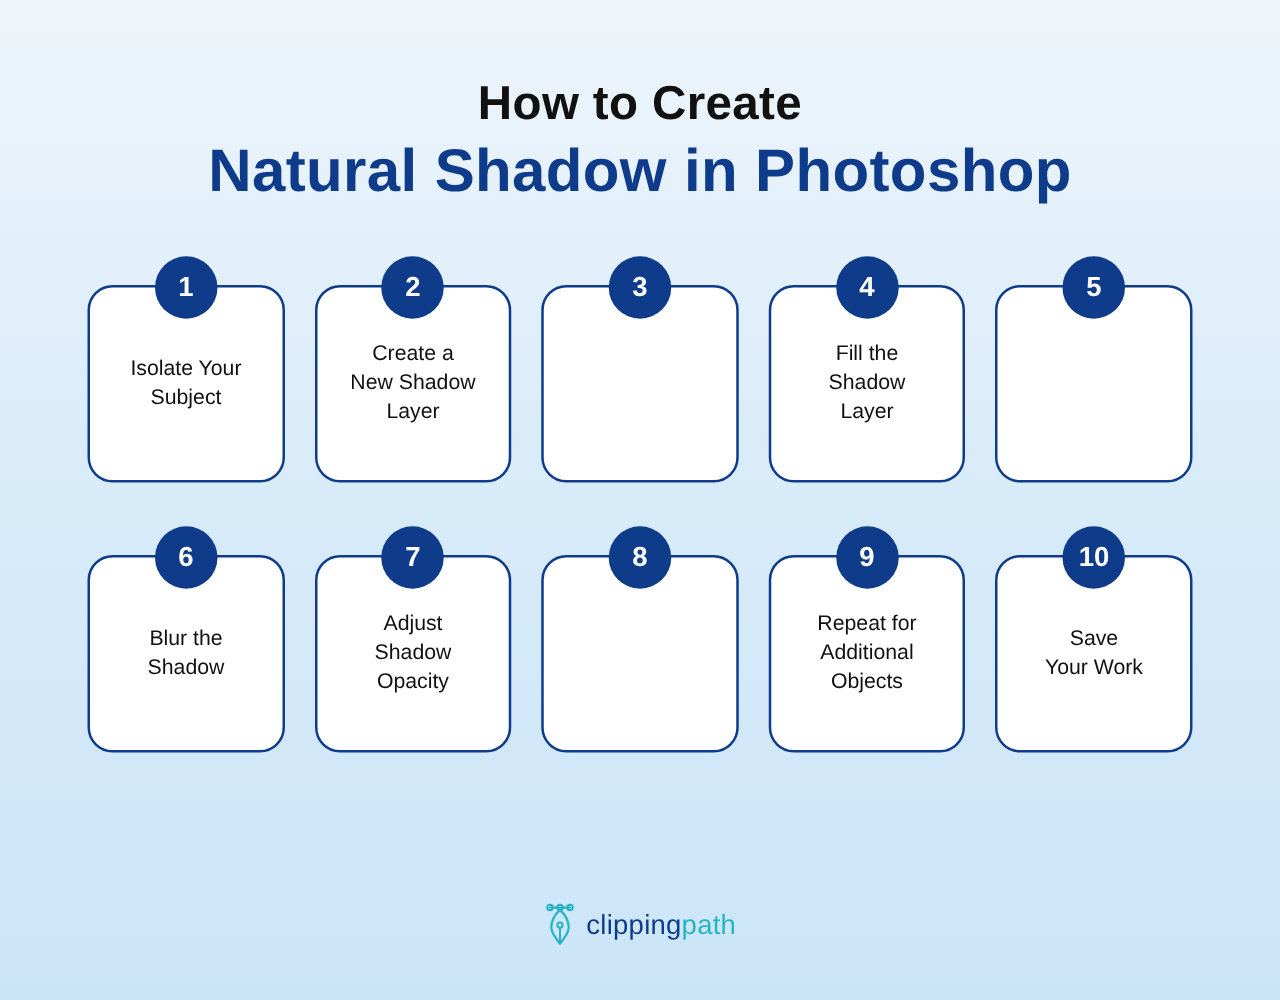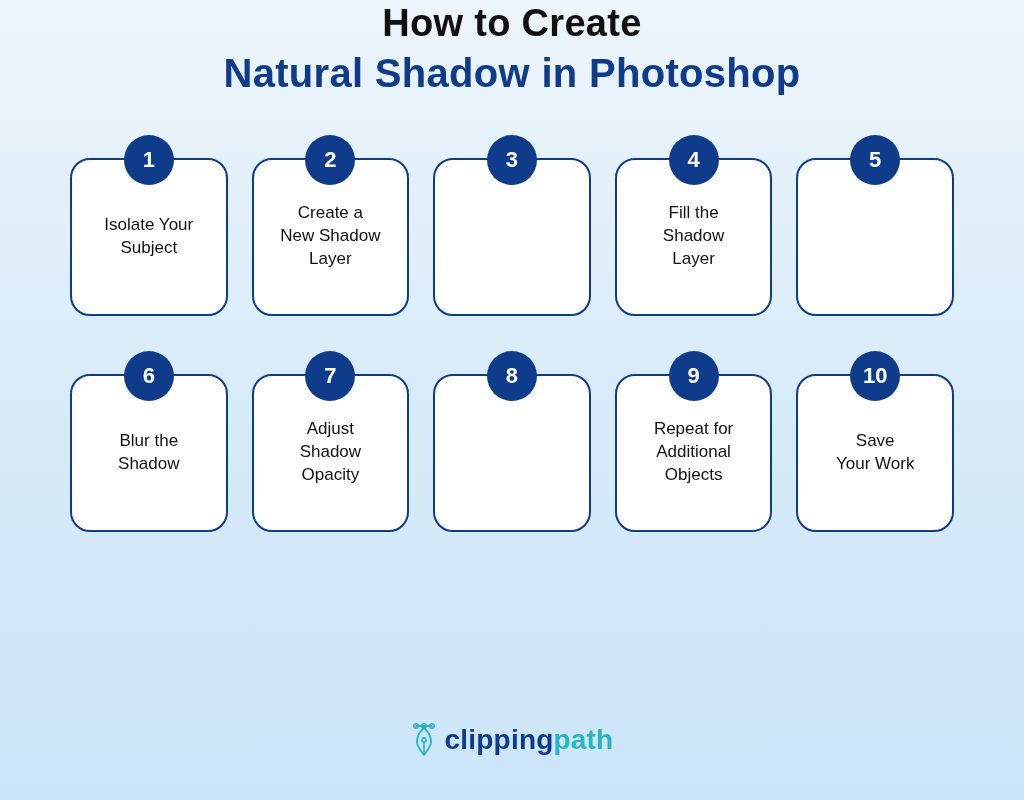--- a/index.html
+++ b/index.html
@@ -10,31 +10,32 @@
     body {
       width: 1024px;
       height: 800px;
       background: linear-gradient(180deg, #eef5fb 0%, #d8ebf9 50%, #cbe5f8 100%);
       font-family: 'Segoe UI', -apple-system, BlinkMacSystemFont, Arial, sans-serif;
       overflow: hidden;
       position: relative;
     }
     .header {
       text-align: center;
+      padding-top: 60px;
       padding-bottom: 30px;
     }
     .title-line1 {
       font-size: 38px;
       font-weight: 600;
       color: #111111;
       letter-spacing: 0.3px;
       line-height: 1.25;
     }
     .title-line2 {
-      font-size: 40px;
+      font-size: 48px;
       font-weight: 700;
       color: #0f3c8a;
       letter-spacing: 0.3px;
       line-height: 1.25;
     }
     .grid {
       display: flex;
       flex-direction: column;
       gap: 58px;
       padding: 30px 70px 0 70px;
@@ -96,22 +97,22 @@
     }
     .logo-icon {
       position: relative;
       width: 26px;
       height: 36px;
     }
     .logo-icon svg {
       display: block;
     }
     .logo-text {
-      font-size: 28px;
-      font-weight: 700;
+      font-size: 22px;
+      font-weight: 400;
       letter-spacing: 0.2px;
     }
     .logo-dark {
       color: #0f3c8a;
     }
     .logo-light {
       color: #28b5c3;
     }
   </style>
 </head>

